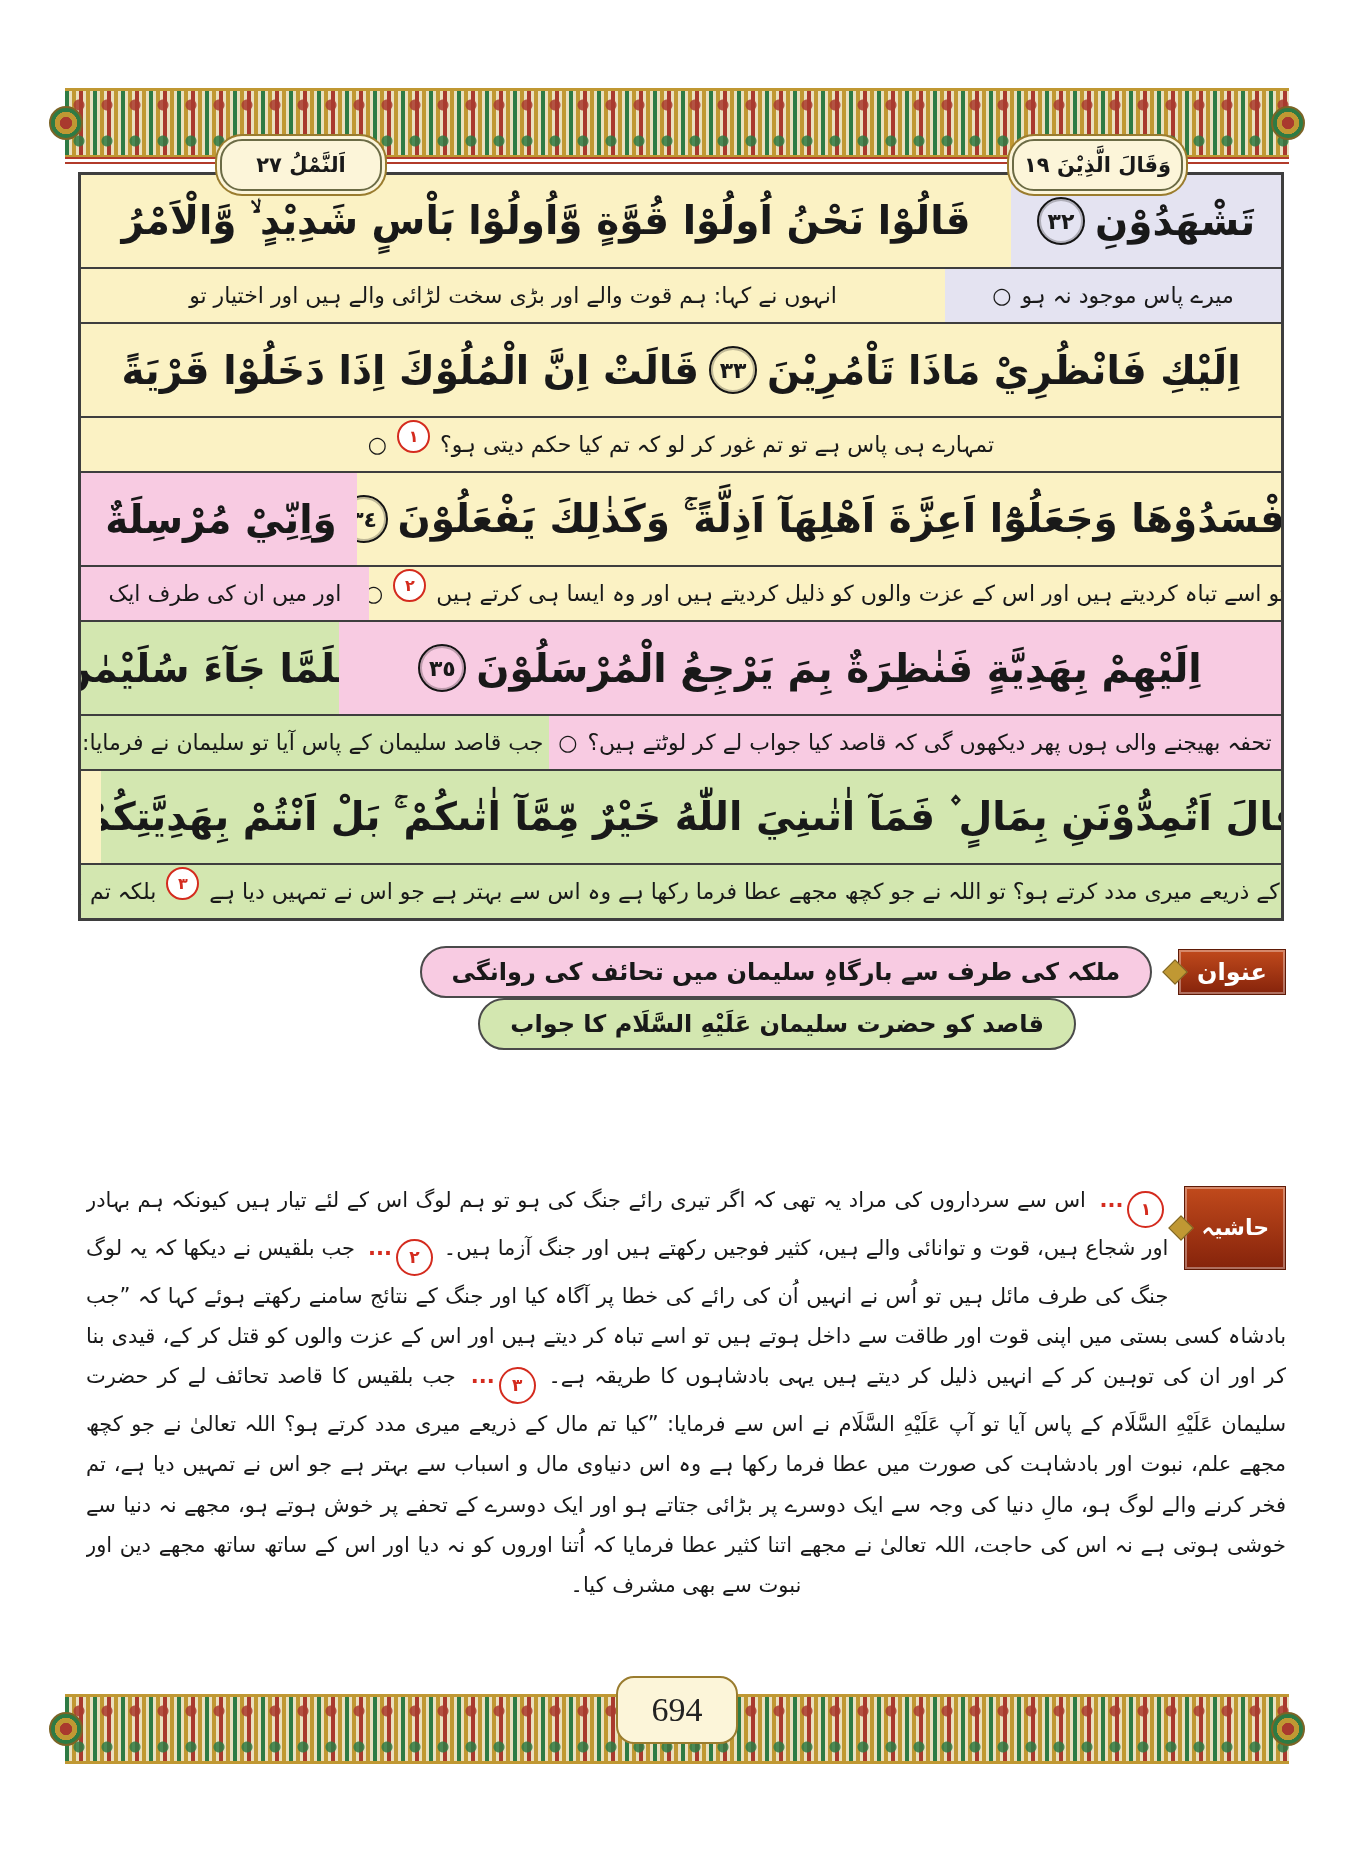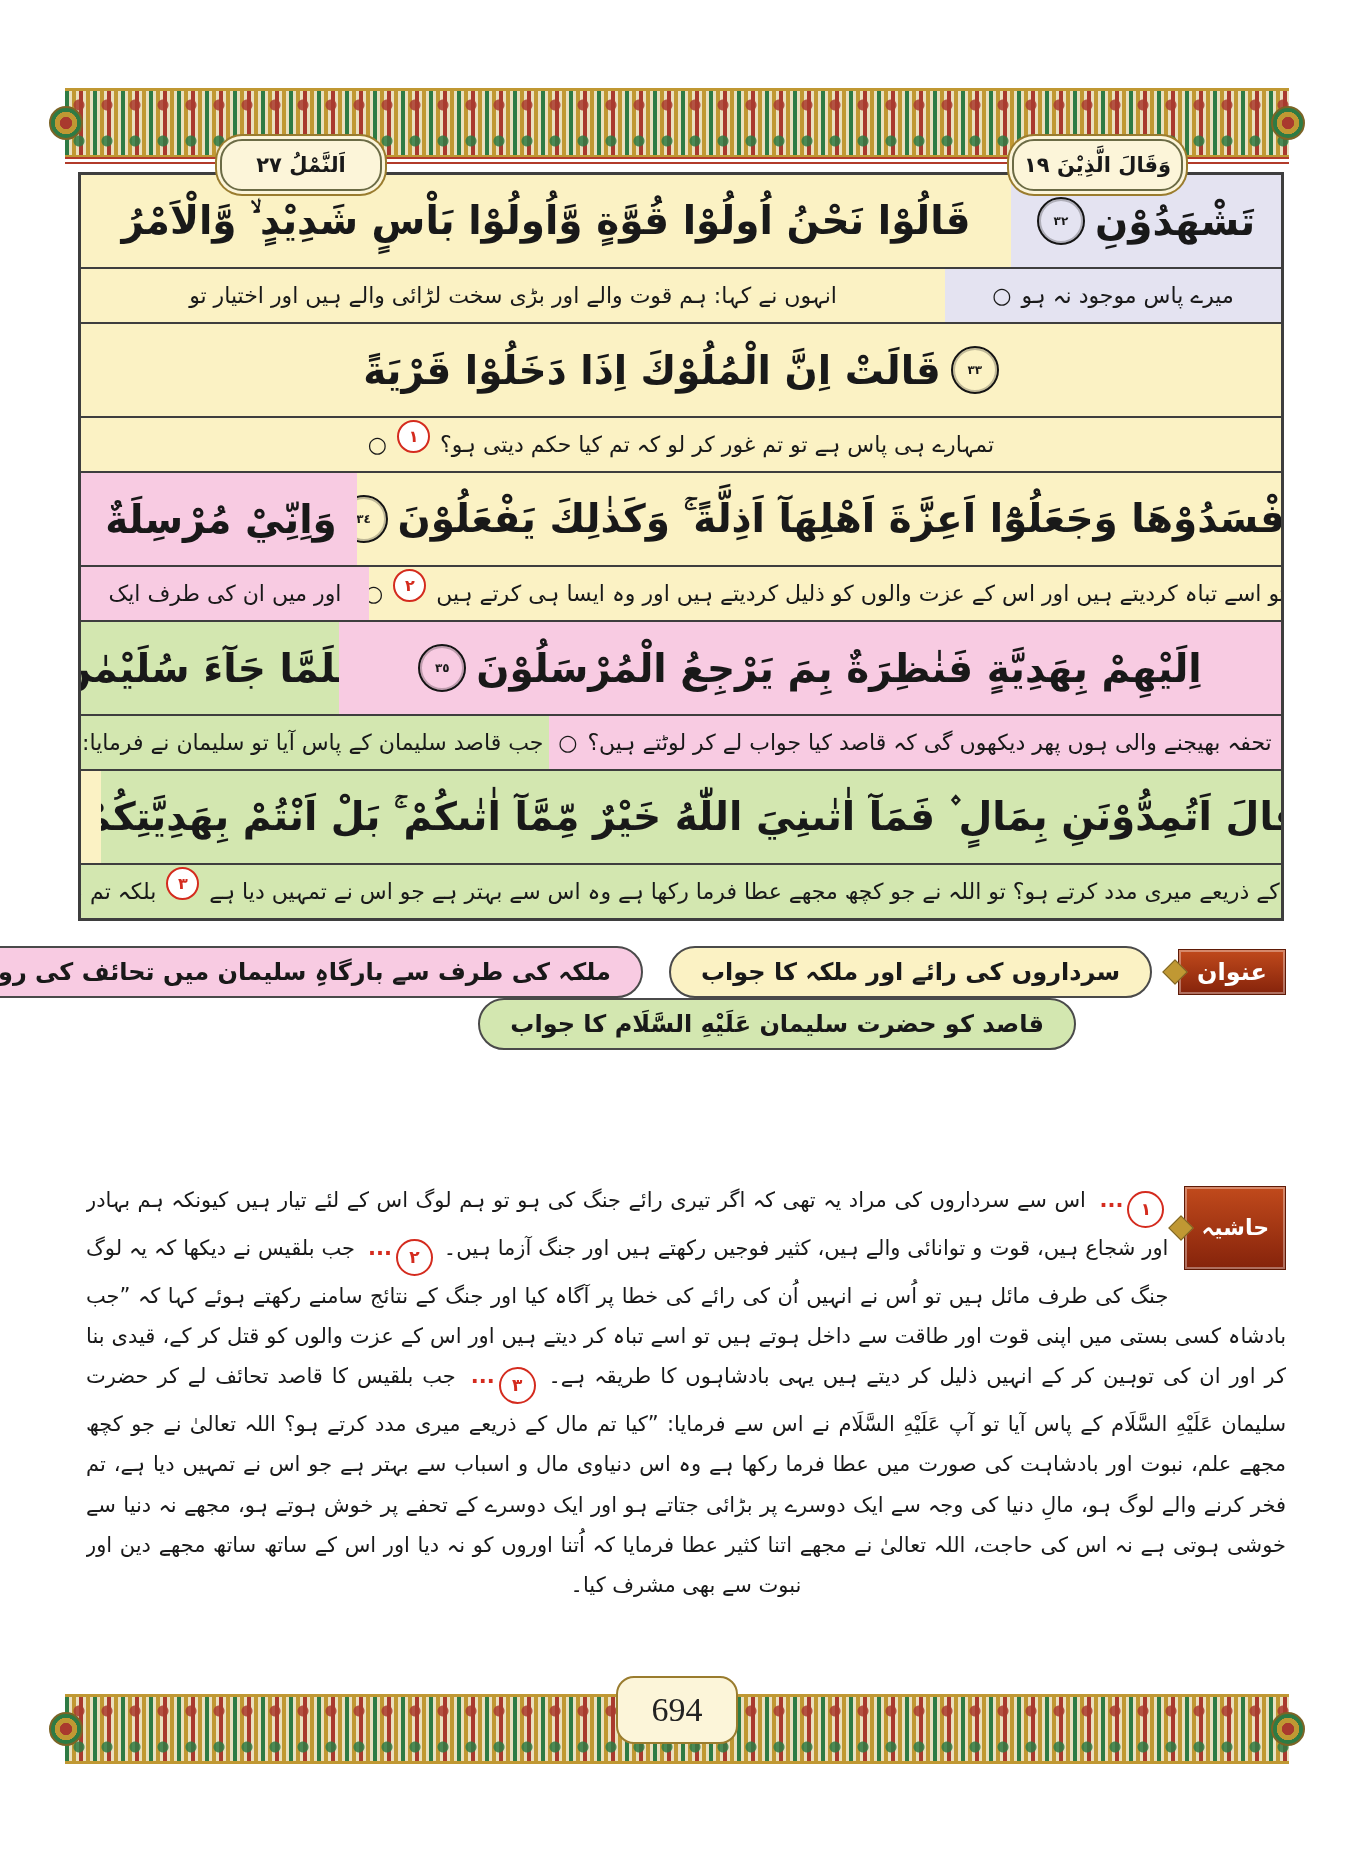--- a/index.html
+++ b/index.html
@@ -73,21 +73,21 @@
   .seg{
     display:flex; align-items:center; justify-content:center; gap:10px;
     padding:0 12px; overflow:hidden; box-sizing:border-box; white-space:nowrap;
   }
   .ar{font-size:39px; font-weight:700; letter-spacing:0px;}
   .ur{font-size:22px;}
   .ayah{
     display:inline-flex; align-items:center; justify-content:center; flex:0 0 auto;
     width:44px; height:44px; border:2.5px solid #141414; border-radius:50%;
     box-shadow:inset 0 0 0 2px rgba(20,20,20,.25);
-    font-size:12px; font-weight:700;
+    font-size:22px; font-weight:700;
   }
   .fn-ref{
     display:inline-flex; align-items:center; justify-content:center; flex:0 0 auto;
     width:29px; height:29px; border:2px solid var(--marker-red); border-radius:50%;
     color:var(--marker-red); font-size:16px; font-weight:700; background:#fff;
     transform:translateY(-8px);
   }
 
   
   .headings{position:absolute; left:78px; top:946px; width:1208px; direction:rtl;}
@@ -173,20 +173,21 @@
         <span class="ur">میرے پاس موجود نہ ہو</span>
         <span class="ur">○</span>
       </div>
       <div class="seg" style="flex:1; background:var(--yellow);">
         <span class="ur">انہوں نے کہا: ہم قوت والے اور بڑی سخت لڑائی والے ہیں اور اختیار تو</span>
       </div>
     </div>
 
     <div class="qrow arabic">
       <div class="seg" style="flex:1; background:var(--yellow);">
+        <span class="ar">اِلَيْكِ فَانْظُرِيْ مَاذَا تَاْمُرِيْنَ</span>
         <span class="ayah">٣٣</span>
         <span class="ar">قَالَتْ اِنَّ الْمُلُوْكَ اِذَا دَخَلُوْا قَرْيَةً</span>
       </div>
     </div>
 
     <div class="qrow urdu">
       <div class="seg" style="flex:1; background:var(--yellow);">
         <span class="ur">تمہارے ہی پاس ہے تو تم غور کر لو کہ تم کیا حکم دیتی ہو؟</span>
         <span class="fn-ref">۱</span>
         <span class="ur">○</span>
@@ -247,23 +248,20 @@
         <span class="ur">بلکہ تم ہی اپنے</span>
       </div>
     </div>
 
   </div>
 
   <div class="headings">
     <div class="h-row1">
       <div class="badge">
         <span>عنوان</span>
-      </div>
-      <div class="pill pill-yellow">
-        <span>سرداروں کی رائے اور ملکہ کا جواب</span>
       </div>
       <div class="pill pill-pink">
         <span>ملکہ کی طرف سے بارگاہِ سلیمان میں تحائف کی روانگی</span>
       </div>
     </div>
     <div class="h-row2">
       <div class="pill pill-green">
         <span>قاصد کو حضرت سلیمان عَلَيْهِ السَّلَام کا جواب</span>
       </div>
     </div>

